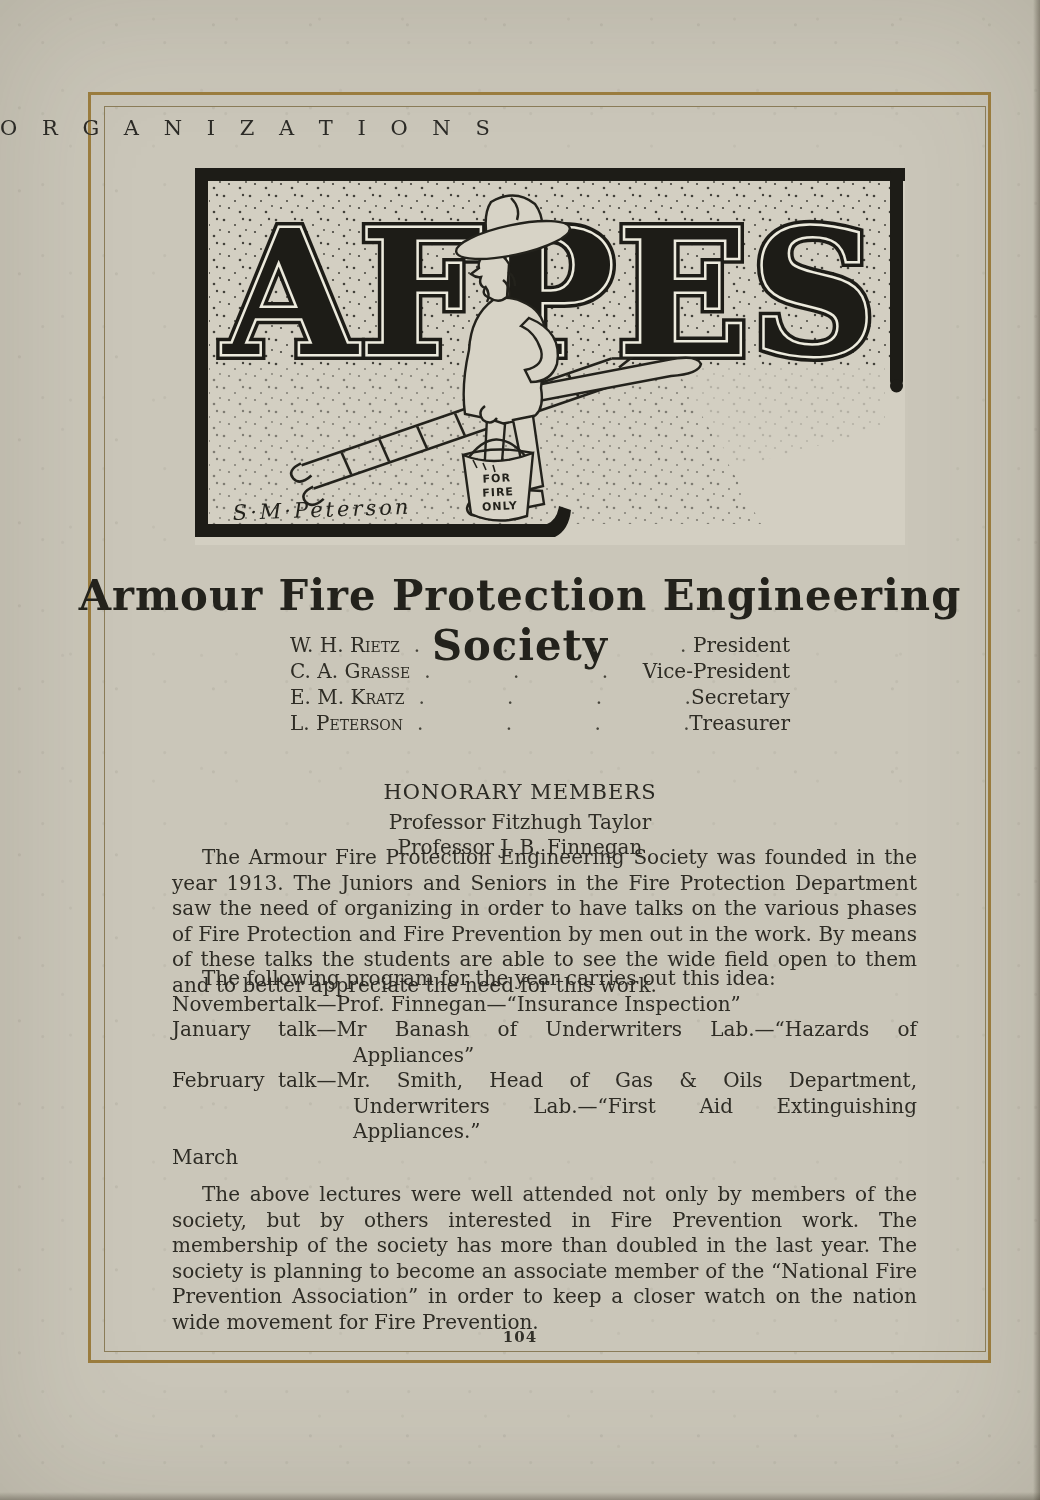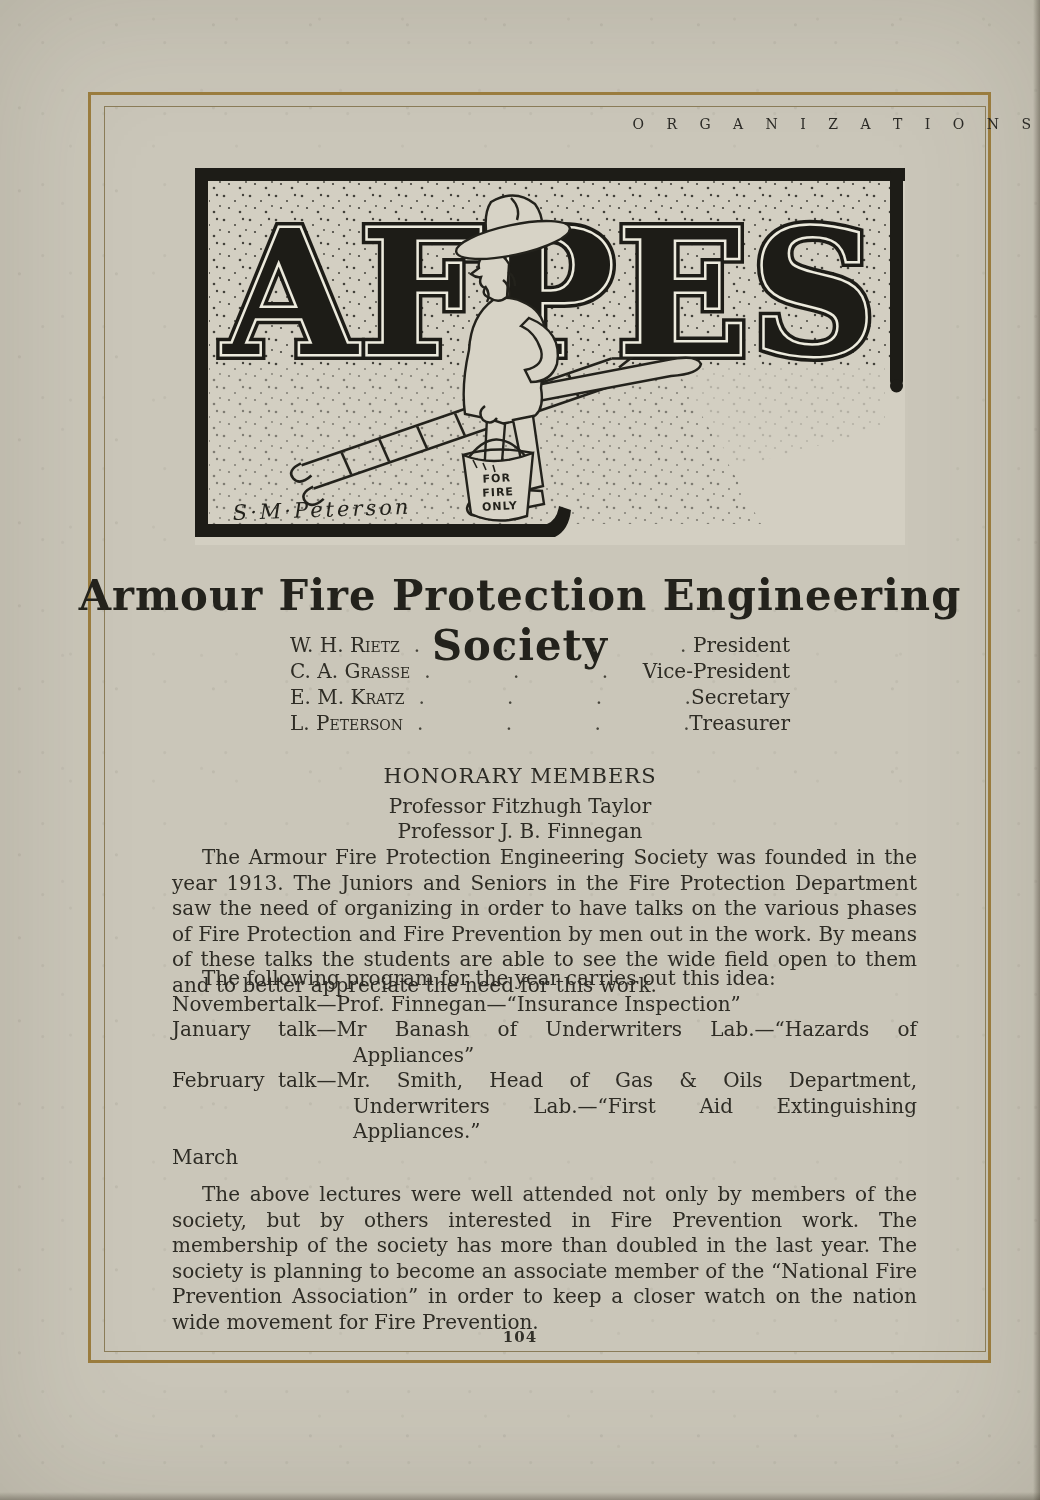--- a/index.html
+++ b/index.html
@@ -29,21 +29,21 @@
   .border-outer{
     position:absolute;left:88px;top:92px;width:903px;height:1271px;
     border:3px solid #9a7c3e;box-sizing:border-box;
   }
   .border-inner{
     position:absolute;left:104px;top:106px;width:882px;height:1246px;
     border:1px solid #8a7c58;box-sizing:border-box;
   }
   .running-head{
     position:absolute;top:116px;left:0;width:100%;
-    text-align:right;font-size:14px;letter-spacing:9px;
+    text-align:left;font-size:21px;letter-spacing:9px;
     color:#2b2a26;font-weight:500;
   }
   .illus{position:absolute;left:195px;top:168px;width:710px;height:377px;}
   .illus svg{display:block;width:710px;height:377px;}
   .big-letter{
     font-family:"DejaVu Serif","Liberation Serif",serif;
     font-weight:bold;font-size:172px;letter-spacing:3px;
   }
   .sig-text{
     font-family:"DejaVu Serif","Liberation Serif",serif;
@@ -55,21 +55,21 @@
     position:absolute;top:570px;left:0;width:100%;margin:0;
     text-align:center;font-size:43px;font-weight:bold;color:#23221c;
     transform:scaleX(.97);letter-spacing:1px;
   }
   .officers{position:absolute;top:632px;left:290px;width:500px;}
   .officers-heading{text-align:center;font-size:22px;letter-spacing:1px;color:#2b2a24;margin-bottom:8px;}
   .officer-row{display:flex;align-items:baseline;font-size:20px;line-height:26px;color:#2e2c25;}
   .officer-name{font-variant:small-caps;font-variant-caps:small-caps;white-space:nowrap;}
   .leader{flex:1;overflow:hidden;text-align:center;letter-spacing:1.9em;white-space:nowrap;color:#45433a;padding:0 14px;}
   .officer-title{white-space:nowrap;text-align:right;}
-  .honorary{position:absolute;top:764px;left:0;width:100%;text-align:center;color:#2e2c25;}
+  .honorary{position:absolute;top:780px;left:0;width:100%;text-align:center;color:#2e2c25;}
   .honorary-heading{font-size:21px;letter-spacing:1px;margin-bottom:6px;color:#2b2a24;}
   .honorary-member{font-size:20px;line-height:25px;}
   .para{
     position:absolute;left:172px;width:745px;margin:0;
     font-size:20px;line-height:25.5px;text-align:justify;color:#2e2c25;
     text-indent:30px;
   }
   .p1{top:845px;}
   .p2{top:1182px;}
   .program{position:absolute;top:966px;left:172px;width:745px;font-size:20px;line-height:25.5px;color:#2e2c25;}

